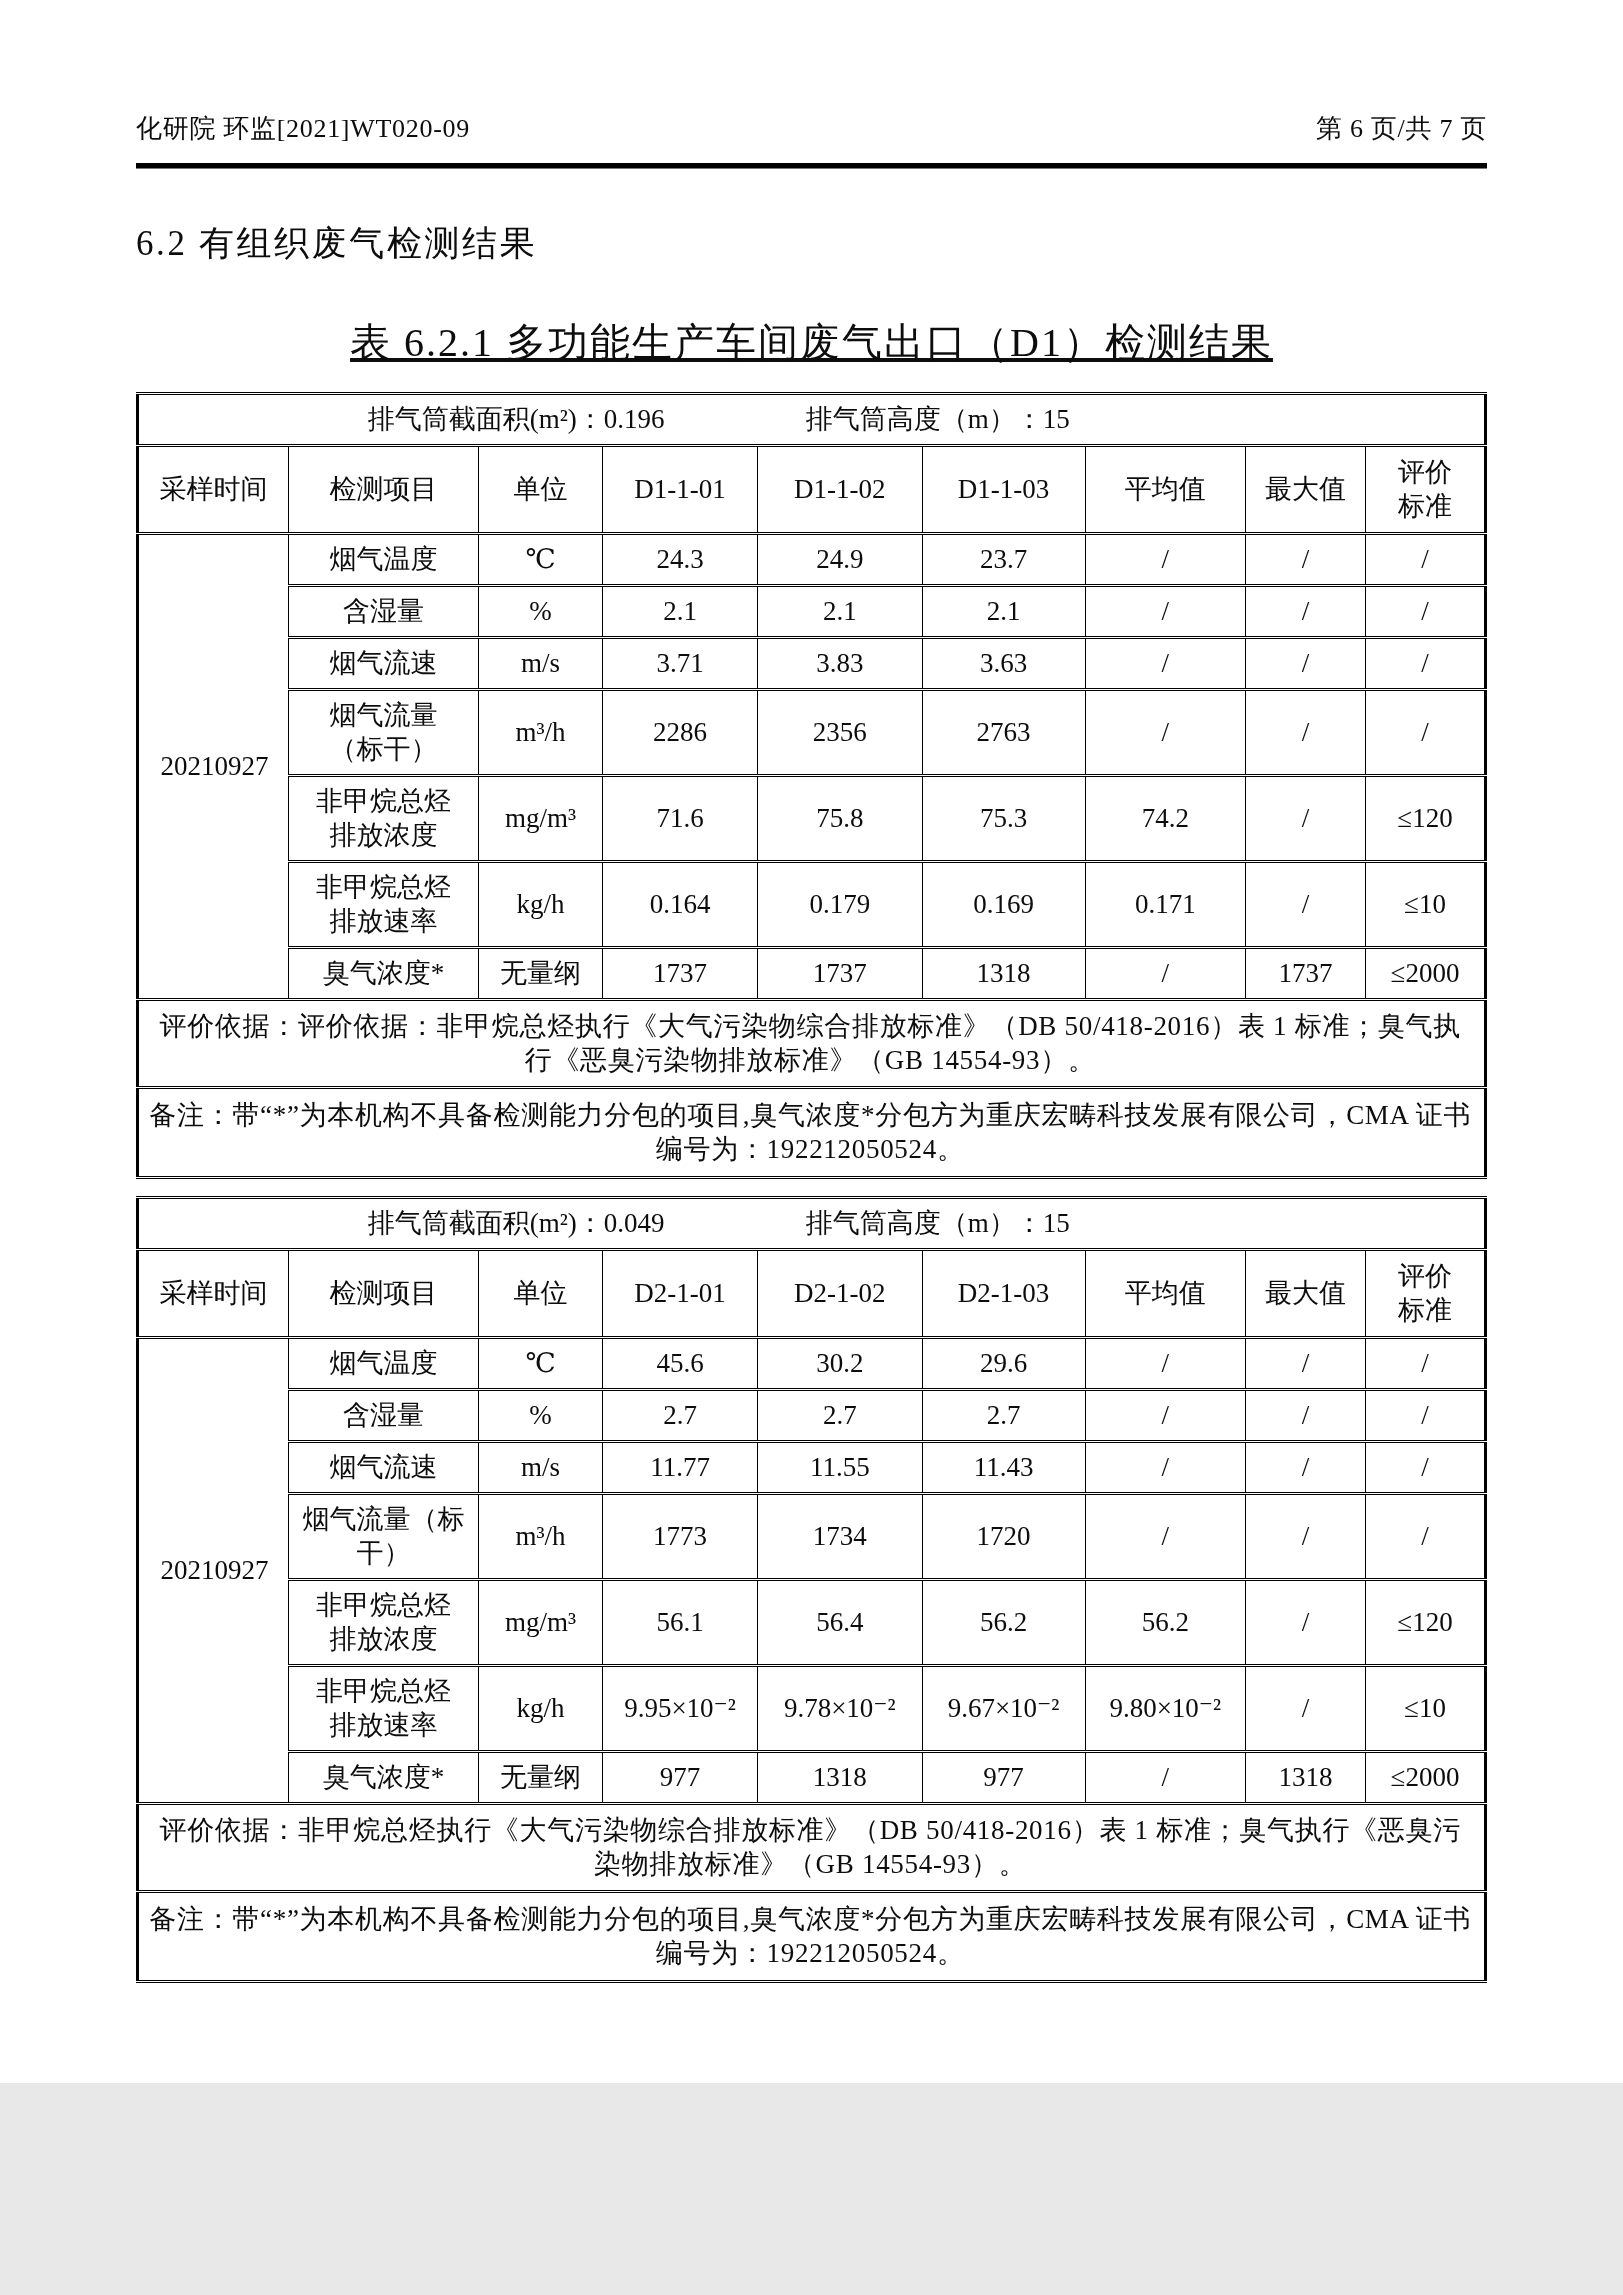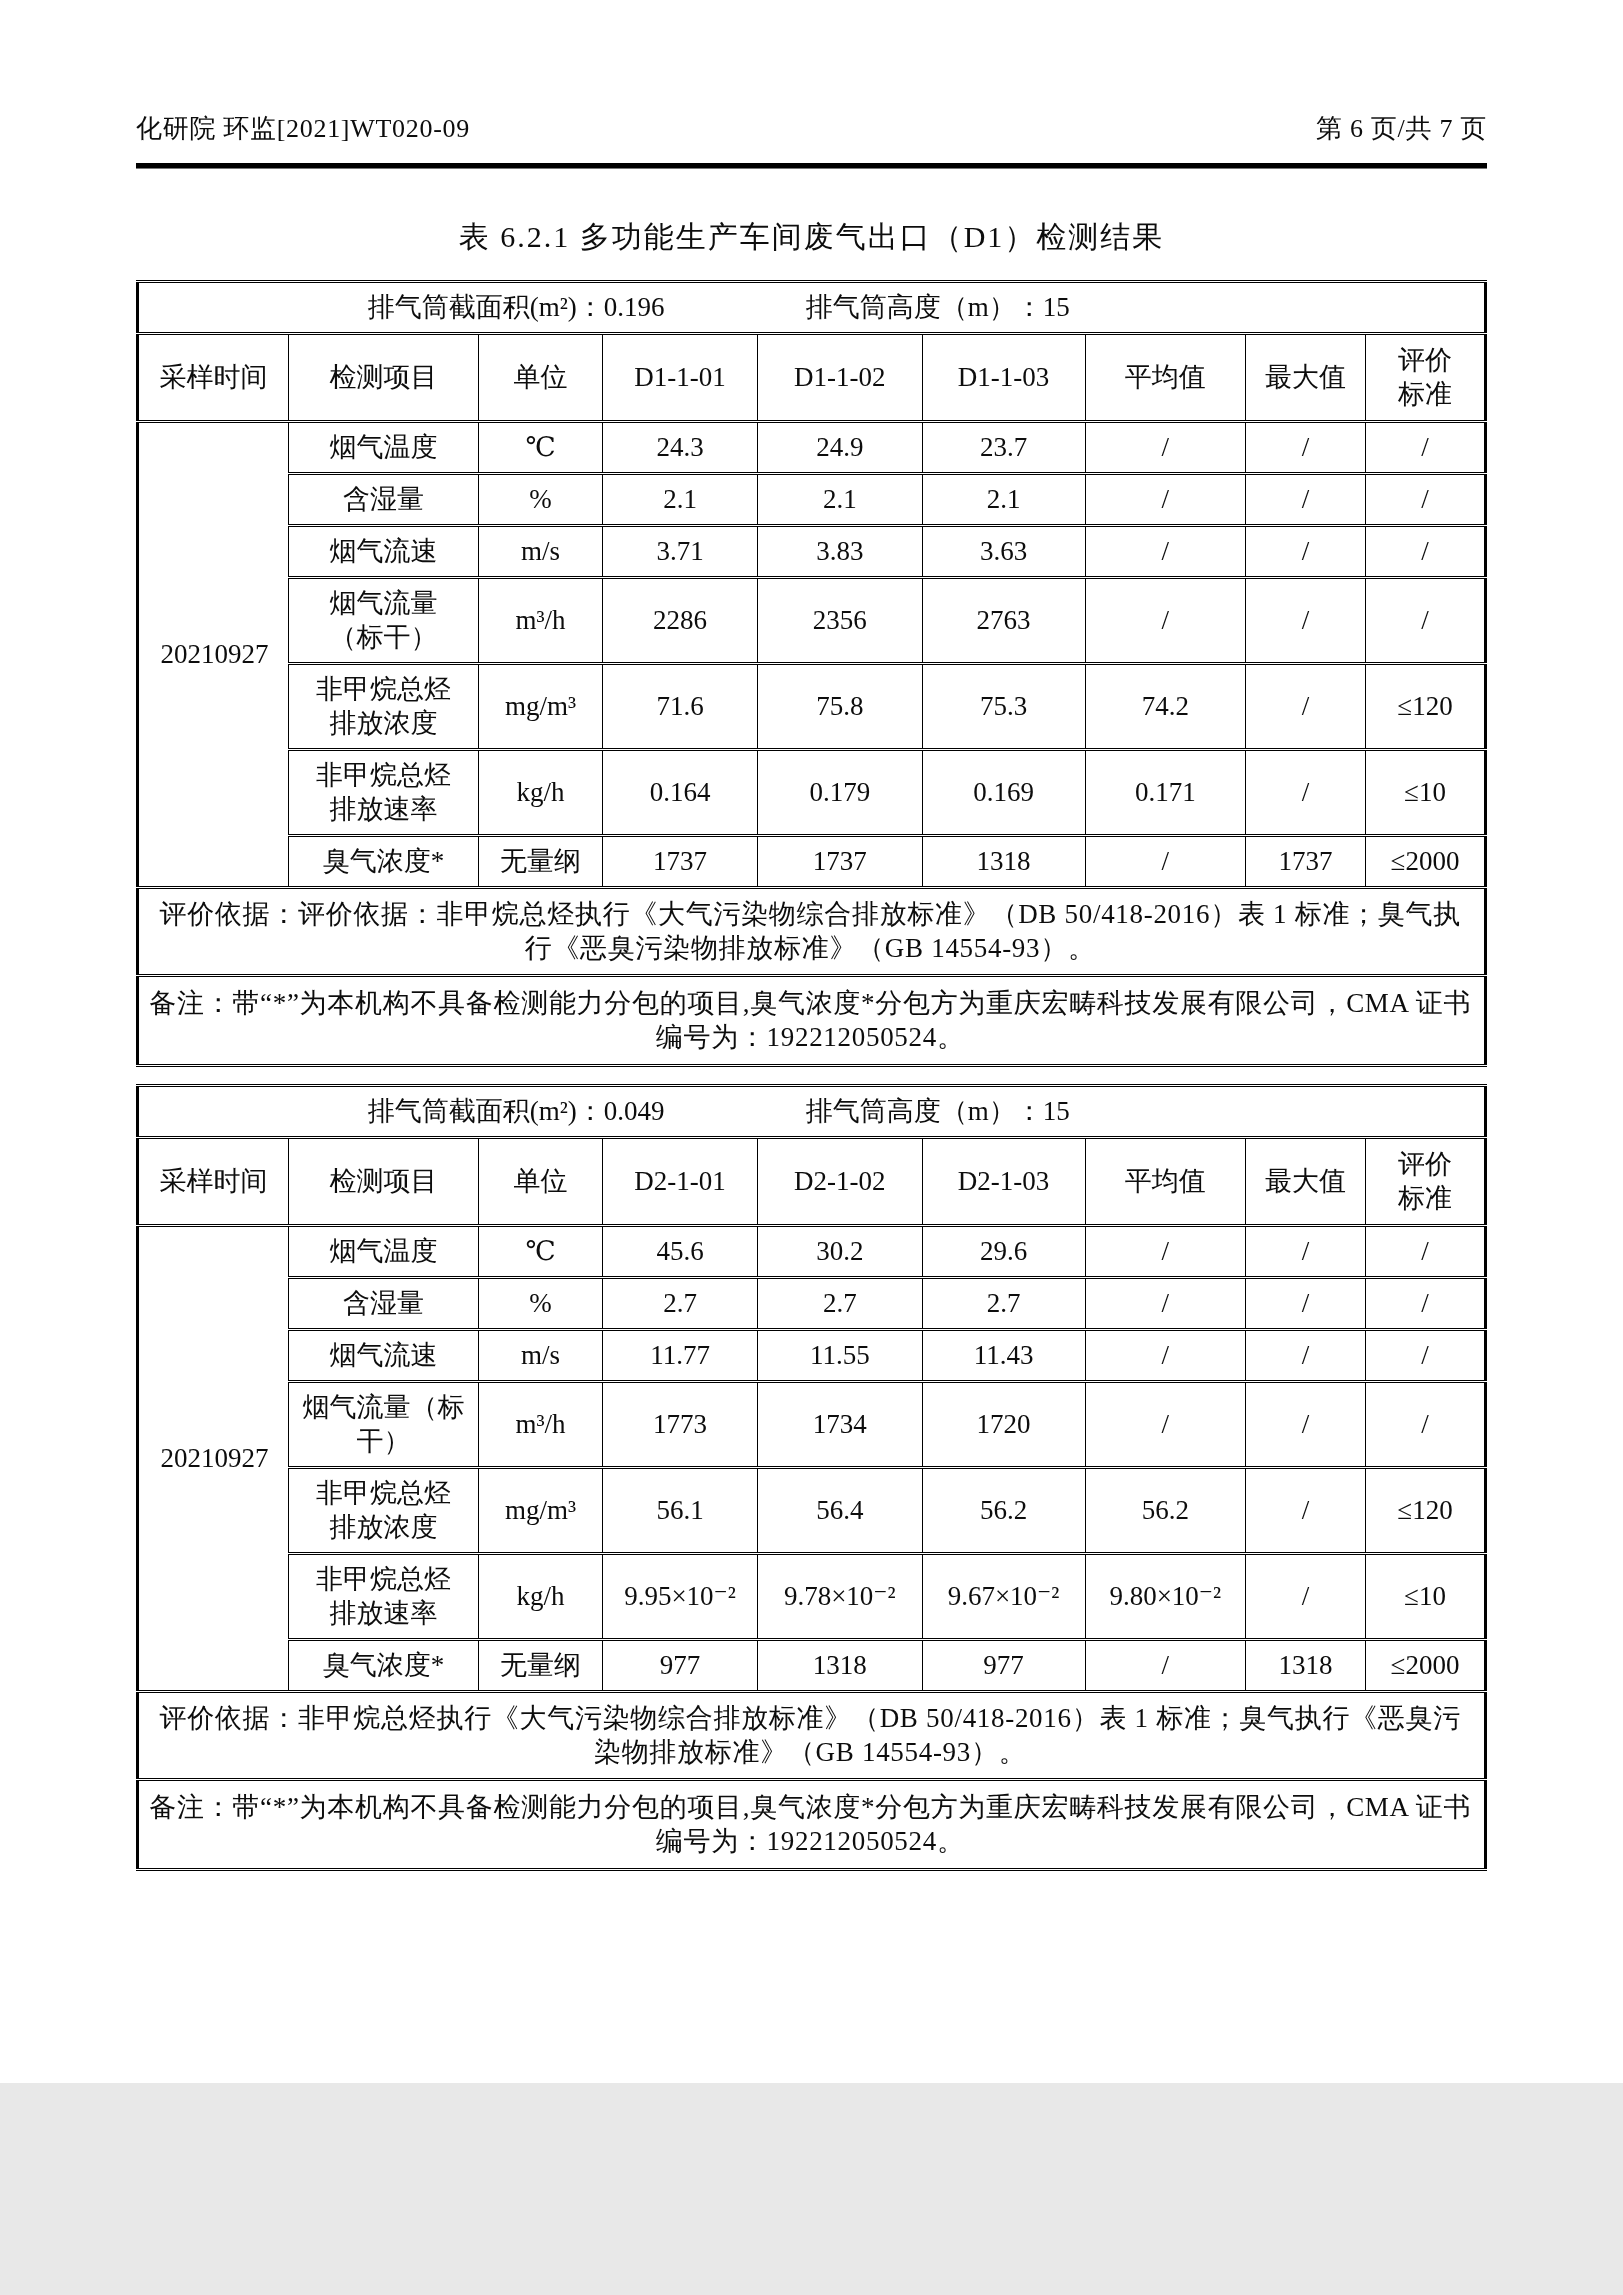--- a/index.html
+++ b/index.html
@@ -10,21 +10,21 @@
     background:#ffffff;
     color:#0d0d0d;
     font-family:"Liberation Serif","DejaVu Serif",serif;
     overflow:hidden;
   }
   .content { padding:111px 136px 0 136px; }
   .doc-header { display:flex; justify-content:space-between; align-items:flex-end;
     font-size:26px; letter-spacing:0.7px; }
   .header-rule { margin-top:17px; border-top:5.2px solid #000; border-bottom:1.3px solid #777; height:3.9px; }
   .section-title { margin-top:51px; font-size:35px; letter-spacing:2.6px; }
-  .table-title { margin-top:48px; text-align:center; font-size:30px; letter-spacing:2px; }
+  .table-title { margin-top:48px; text-align:center; font-size:40px; letter-spacing:2px;text-decoration:underline; }
   .table-title.second { margin-top:29px; }
 
   table.report {
     margin-top:22px;
     width:1351px;
     table-layout:fixed;
     border-collapse:collapse;
     border:3.9px solid #000;
     font-size:27px;
   }
@@ -61,20 +61,21 @@
 <body>
 
 <div class="page">
   <div class="content">
     <div class="doc-header">
       <span>化研院 环监[2021]WT020-09</span>
       <span>第 6 页/共 7 页</span>
     </div>
     <div class="header-rule"></div>
 
+    <div class="section-title">6.2 有组织废气检测结果</div>
 
     <div class="table-title">表 6.2.1 多功能生产车间废气出口（D1）检测结果</div>
 
     <table class="report">
       <colgroup>
         <col style="width:11.2%">
           <col style="width:14.1%">
           <col style="width:9.2%">
         <col style="width:11.5%">
           <col style="width:12.2%">

